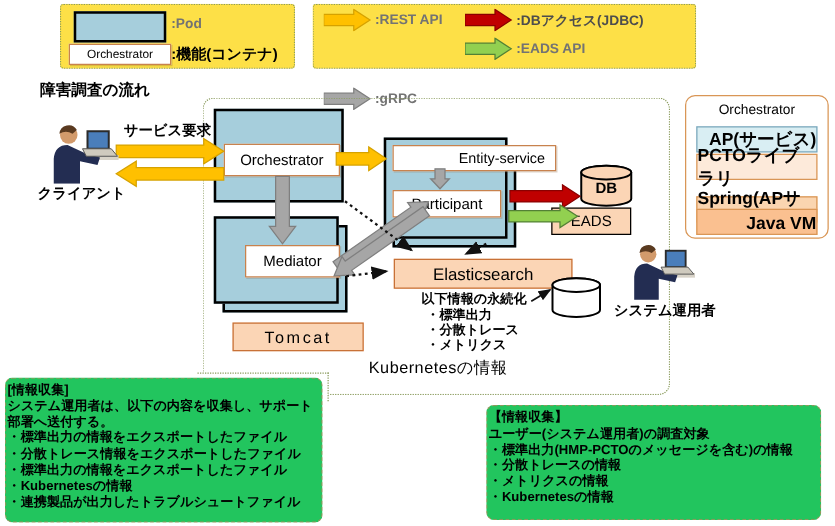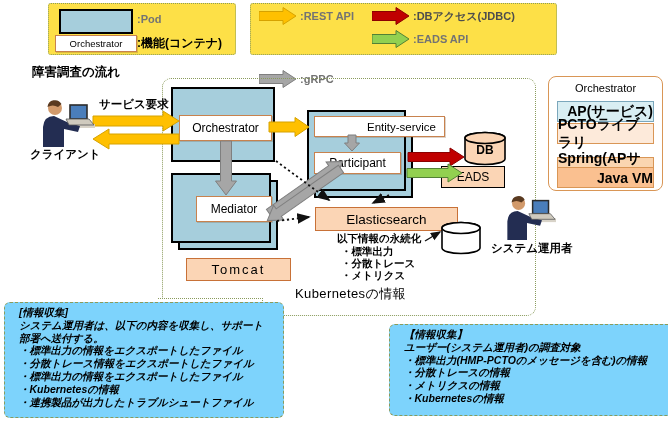--- a/index.html
+++ b/index.html
@@ -10,22 +10,22 @@
   .lbl{position:absolute;white-space:nowrap;}
   .gray{color:#737373;}
   .bold{font-weight:bold;}
   .pod{position:absolute;background:#A6CEDC;border:2.5px solid #000;}
   .func-box{position:absolute;background:#fff;border:1.5px solid #C8824E;display:flex;
             align-items:center;justify-content:center;font-size:12px;box-shadow:1px 1px 0 rgba(120,80,40,.25);}
   .comp-box{position:absolute;background:#FBD5B5;border:1.5px solid #C87137;display:flex;
             align-items:center;justify-content:center;font-size:13px;}
   .cfg-layer{position:absolute;display:flex;align-items:center;justify-content:flex-end;
              font-size:14px;font-weight:bold;border:1px solid #D99656;}
-  .info-box{position:absolute;border:1.6px dashed #8A9B5C;border-radius:6px;background:#7dd3fc;
-            padding:3px 14px;font-size:10.5px;font-weight:bold;line-height:1.22;z-index:8;font-style:italic;}
+  .info-box{position:absolute;border:1.6px dashed #8A9B5C;border-radius:6px;background:#22c55e;
+            padding:3px 1px;font-size:10.5px;font-weight:bold;line-height:1.22;z-index:8;}
   .overlay{position:absolute;left:0;top:0;width:668px;height:421px;pointer-events:none;z-index:6;}
   .legend-row{position:absolute;display:flex;align-items:center;gap:3px;}
   .legend-row span{font-size:11px;font-weight:bold;color:#737373;white-space:nowrap;}
   .jp-small{font-size:10.5px;font-weight:bold;white-space:nowrap;}
   .person{position:absolute;z-index:7;}
 </style>
 </head>
 <body>
 
 <div class="canvas">

